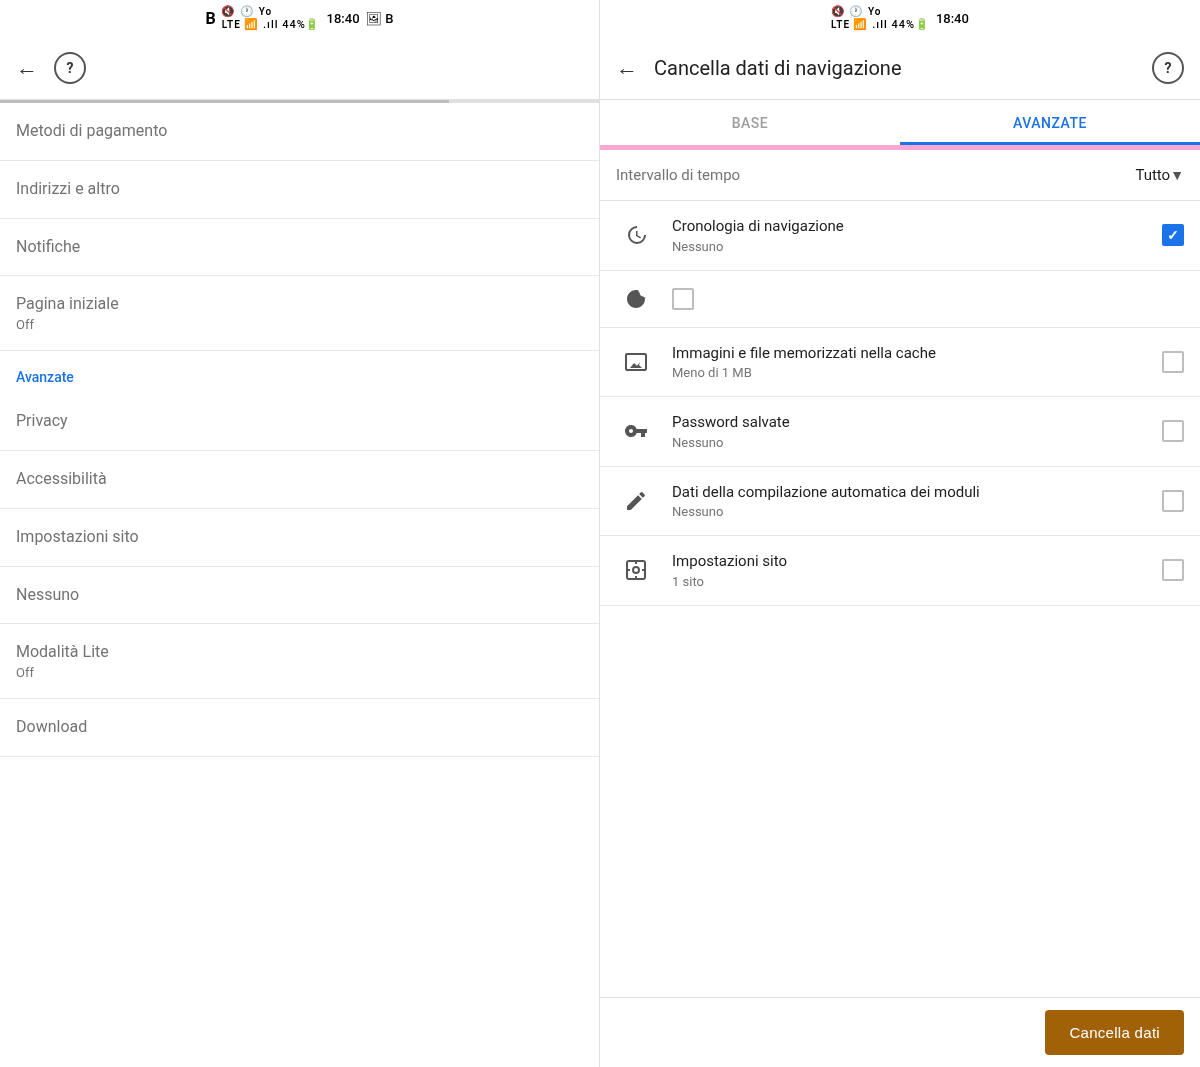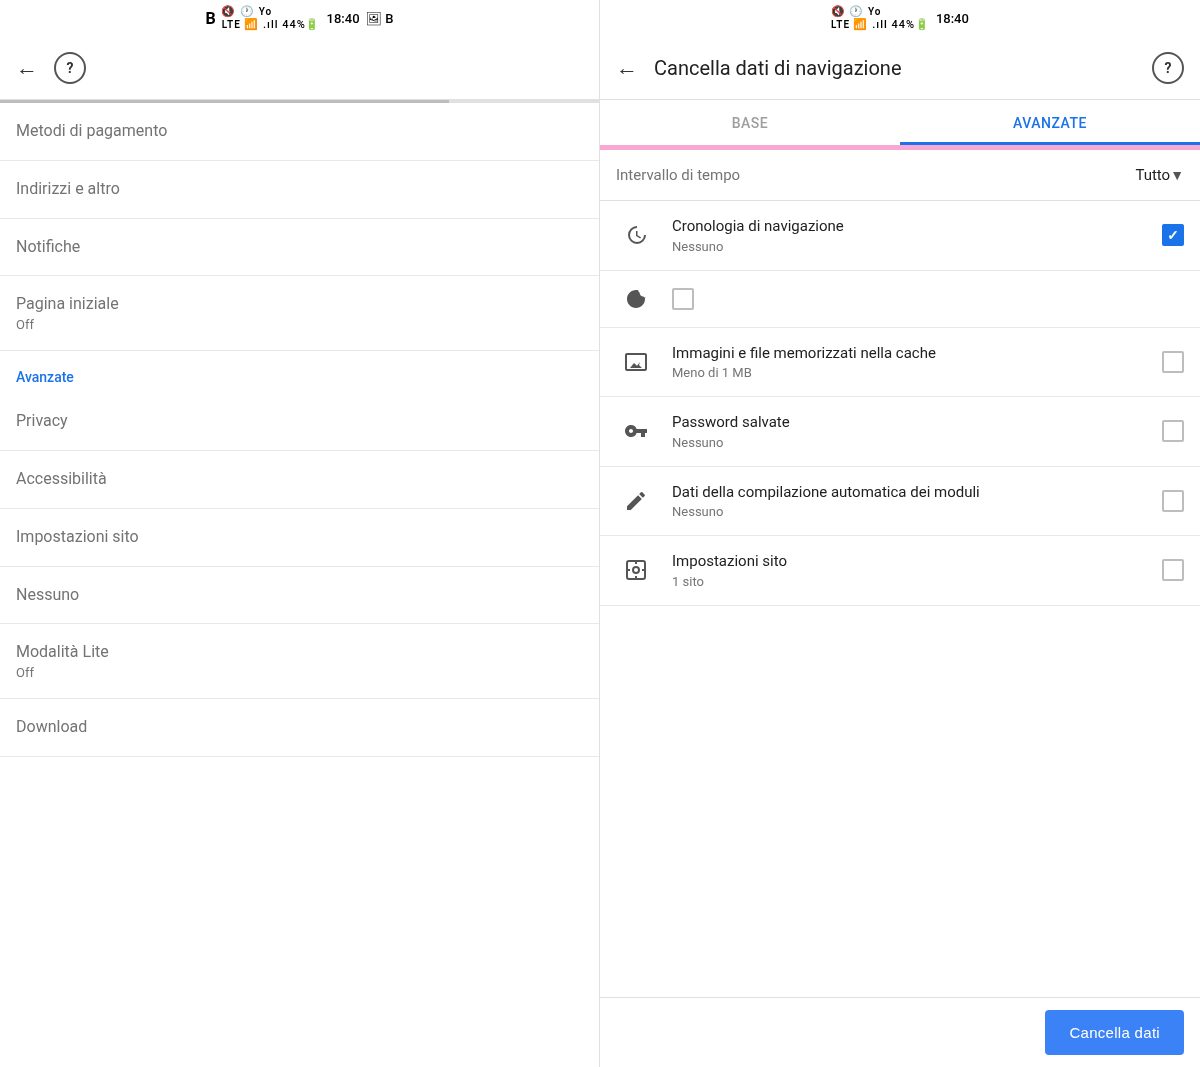--- a/index.html
+++ b/index.html
@@ -233,21 +233,21 @@
     
     .action-bar {
       padding: 12px 16px;
       border-top: 1px solid #e0e0e0;
       display: flex;
       justify-content: flex-end;
       background: #fff;
       margin-top: auto;
     }
     .cancel-data-btn {
-      background: #3b82f6;
+      background: #a16207;
       color: #fff;
       border: none;
       border-radius: 4px;
       padding: 14px 24px;
       font-size: 15px;
       font-weight: 500;
       cursor: pointer;
       letter-spacing: 0.3px;
     }
   </style>

